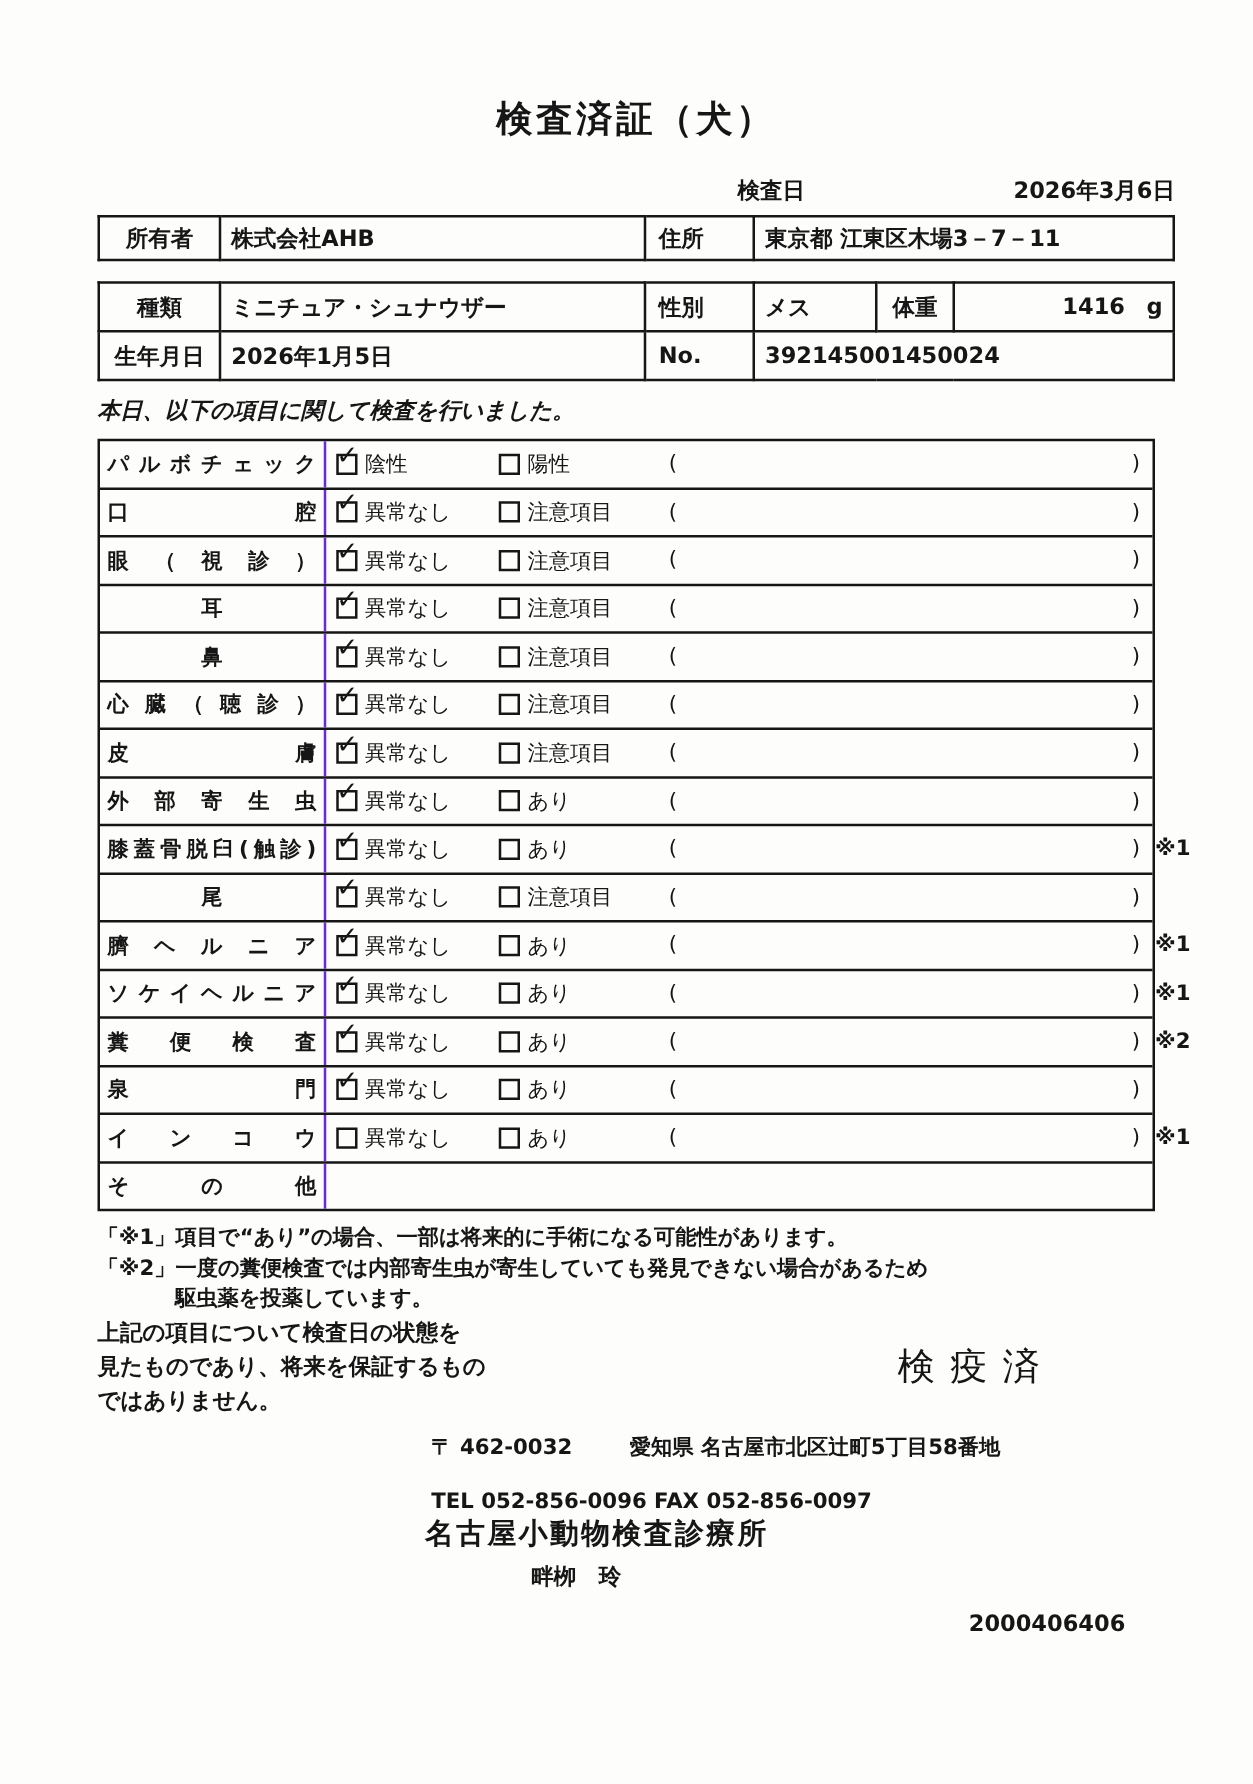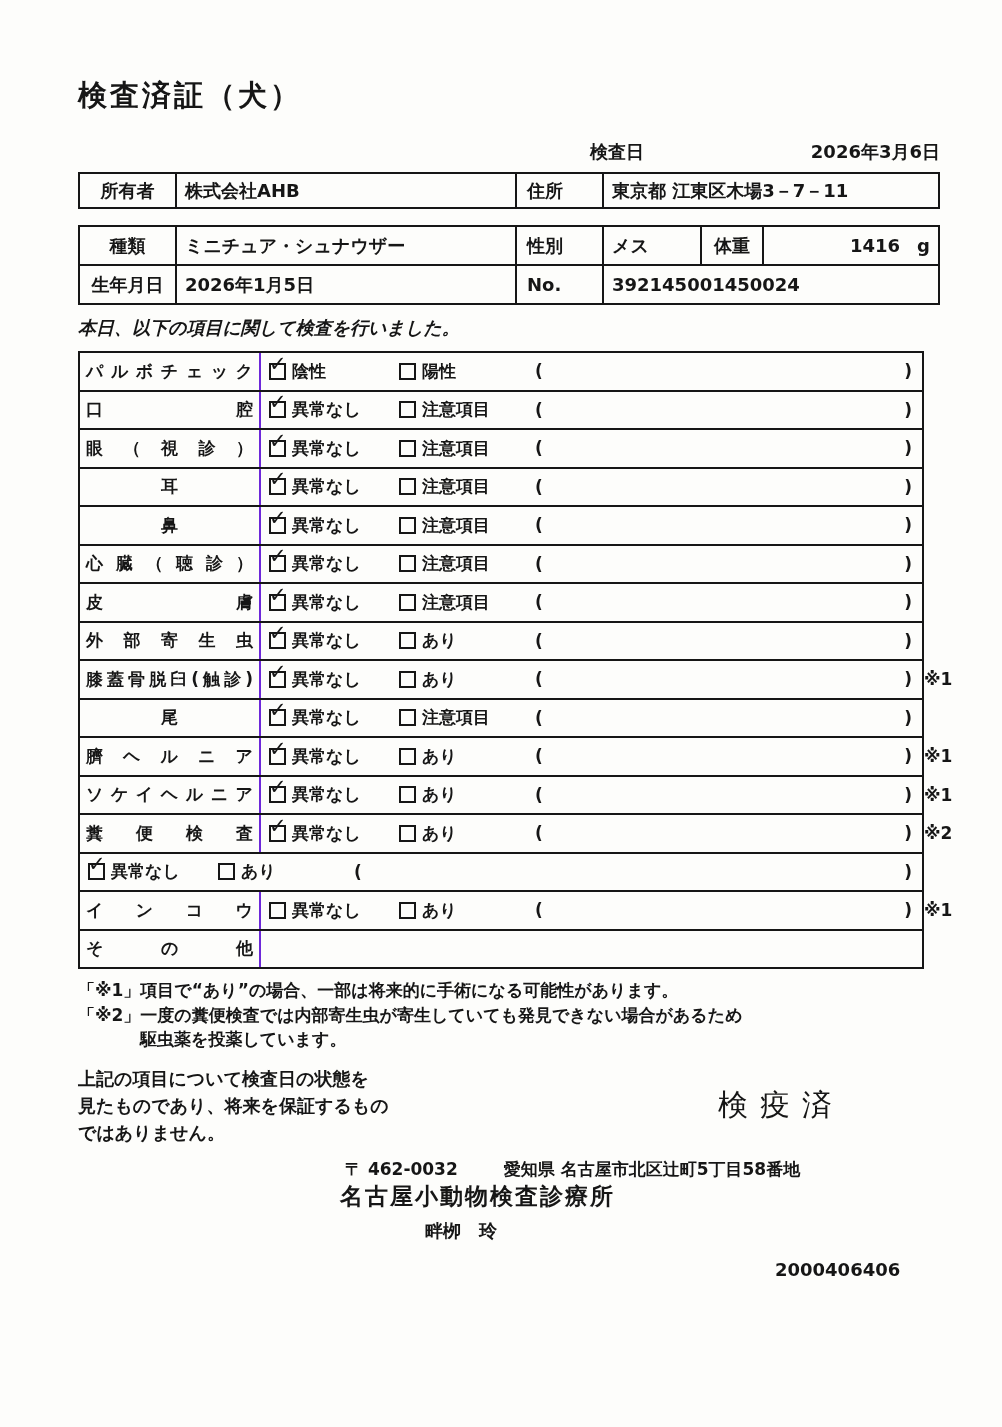--- a/index.html
+++ b/index.html
@@ -4,21 +4,21 @@
 <style>
   html, body { margin:0; padding:0; }
   body {
     width:1002px; height:1427px;
     background:#fdfdfb; color:#161616;
     font-family:"DejaVu Sans","Liberation Sans",sans-serif;
     position:relative; overflow:hidden;
   }
   .content { position:absolute; left:78px; top:0; width:862px; }
 
-  .title { margin-top:76px; font-size:29px; font-weight:700; letter-spacing:3px; }
+  .title { margin-top:76px; font-size:29px; font-weight:700; text-align:center; letter-spacing:3px; }
 
   .date-row { display:flex; margin-top:24px; font-size:18px; font-weight:600; }
   .date-label { margin-left:512px; }
   .date-value { margin-left:auto; }
 
   table { border-collapse:collapse; width:100%; table-layout:fixed; }
   td { border:2px solid #161616; font-size:18px; font-weight:600; padding:0 8px; overflow:hidden; white-space:nowrap; }
   .tA { margin-top:8px; }
   .tA td { height:33px; }
   .tB { margin-top:16px; }
@@ -29,33 +29,33 @@
   .weight-cell .unit { display:inline-block; width:30px; text-align:right; }
 
   .intro { margin-top:11px; font-size:18px; font-weight:600;font-style:italic; }
 
   .checklist { margin-top:11px; width:842px; border:2px solid #161616; }
   .cl-row { display:flex; height:36.5px; border-bottom:2px solid #161616; position:relative; align-items:stretch; }
   .cl-row:last-child { border-bottom:none; }
   .cl-label { width:167px; border-right:2px solid #6d28d9; display:flex; align-items:center; padding:0 6px; font-size:17px; font-weight:600; }
   .cl-label .lab { width:100%; text-align:justify; text-align-last:justify; }
   .cl-label .lab.center { text-align:center; text-align-last:center; }
-  .cl-content { flex:1; display:flex; align-items:center; padding:0 10px 0 8px; font-size:17px; font-weight:700; }
+  .cl-content { flex:1; display:flex; align-items:center; padding:0 10px 0 8px; font-size:17px; font-weight:400; }
   .opt { display:inline-flex; align-items:center; width:130px; }
   .opt.second { width:136px; }
   .paren-fill { flex:1; }
   .cl-note { position:absolute; right:-48px; top:50%; transform:translateY(-50%); width:46px; font-size:17px; font-weight:700; }
 
   .cb { width:13px; height:13px; border:2px solid #161616; margin-right:6px; position:relative; flex:none; background:#fdfdfb; }
   .cb.checked::before { content:"\2713"; position:absolute; left:-2px; top:-11px; font-size:21px; line-height:1; font-weight:700; color:#161616; }
 
   .footnotes { margin-top:9px; font-size:17px; font-weight:600; line-height:1.45; }
   .fn-indent { padding-left:62px; }
 
-  .bottom-row { display:flex; margin-top:13px; }
+  .bottom-row { display:flex; margin-top:1px; }
   .disclaimer { font-size:18px; font-weight:700; line-height:27px; }
   .stamp { margin-left:auto; margin-right:96px; align-self:center; font-size:30px; font-weight:400; letter-spacing:12px; white-space:nowrap; }
 
   .clinic-line1 { margin-left:267px; margin-top:12px; font-size:17px; font-weight:600; white-space:nowrap; }
   .clinic-line1 .postal { margin-right:46px; }
   .clinic-tel { margin-left:267px; margin-top:22px; font-size:17px; font-weight:600; }
   .clinic-name { margin-left:262px; font-size:23px; font-weight:700; letter-spacing:2px; }
   .clinic-person { margin-left:347px; margin-top:7px; font-size:18px; font-weight:600; }
   .clinic-serial { margin-left:697px; margin-top:16px; font-size:18px; font-weight:600; }
 </style>
@@ -373,20 +373,23 @@
           <span>あり</span>
         </span>
         <span>(</span>
         <span class="paren-fill"></span>
         <span>)</span>
       </div>
       <div class="cl-note">※2</div>
     </div>
 
     <div class="cl-row">
+      <div class="cl-label">
+        <span class="lab">泉門</span>
+      </div>
       <div class="cl-content">
         <span class="opt">
           <span class="cb checked"></span>
           <span>異常なし</span>
         </span>
         <span class="opt second">
           <span class="cb"></span>
           <span>あり</span>
         </span>
         <span>(</span>
@@ -437,17 +440,18 @@
       <div>上記の項目について検査日の状態を</div>
       <div>見たものであり、将来を保証するもの</div>
       <div>ではありません。</div>
     </div>
     <div class="stamp">検疫済</div>
   </div>
 
   <div class="clinic-line1">
     <span class="postal">〒 462-0032</span><span>愛知県 名古屋市北区辻町5丁目58番地</span>
   </div>
+  <div class="clinic-tel">TEL 052-856-0096   FAX 052-856-0097</div>
   <div class="clinic-name">名古屋小動物検査診療所</div>
   <div class="clinic-person">畔栁　玲</div>
   <div class="clinic-serial">2000406406</div>
 
 </div>
 
 </body></html>

